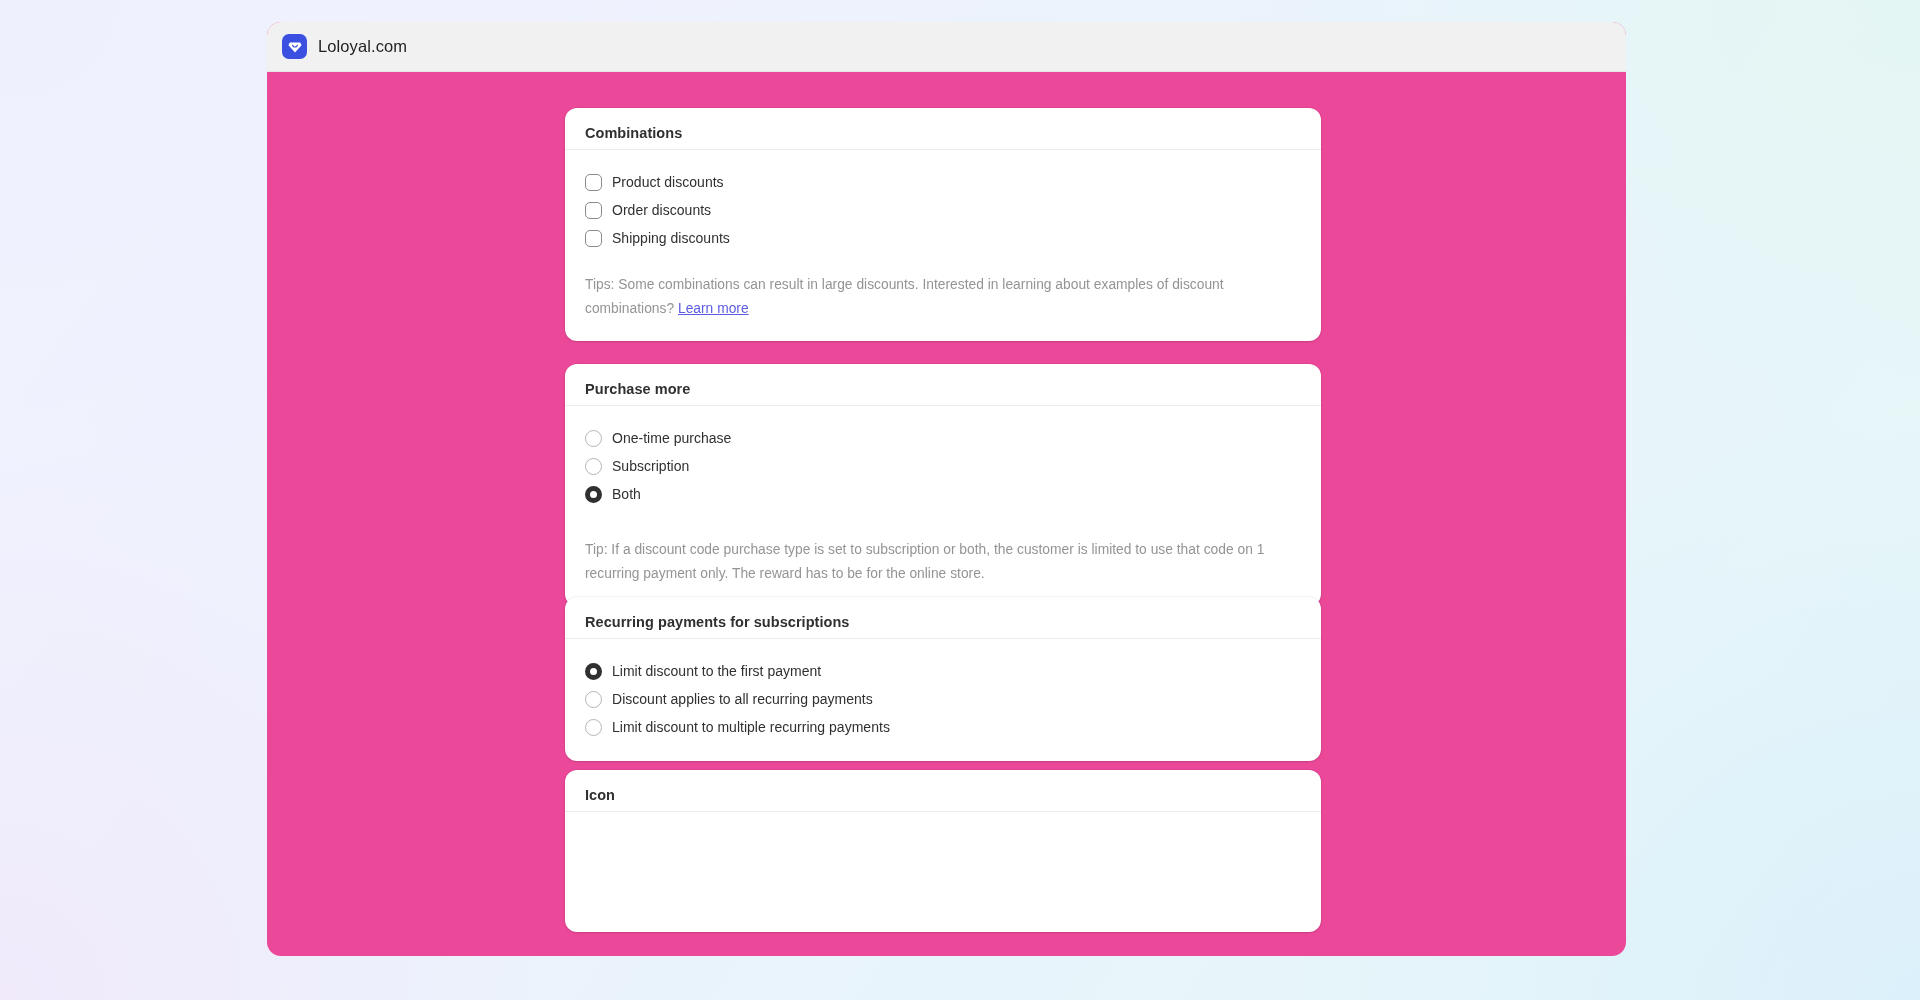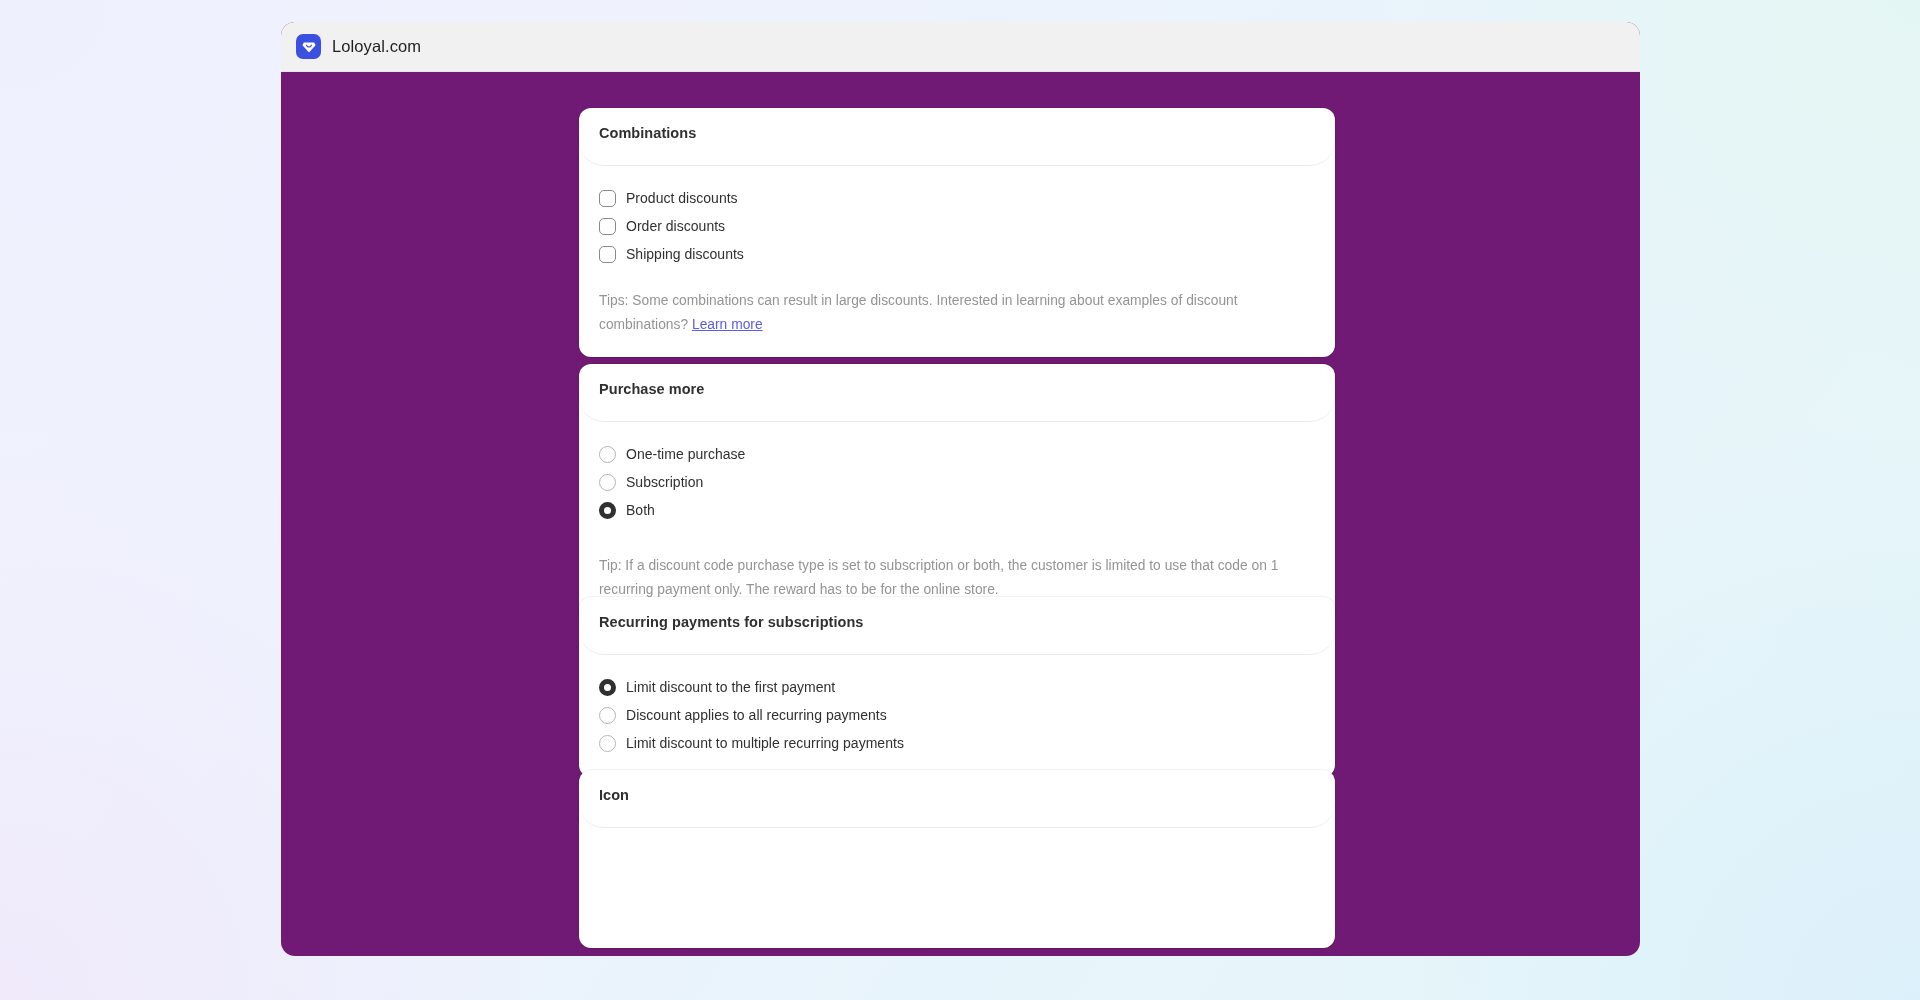--- a/index.html
+++ b/index.html
@@ -16,25 +16,25 @@
       radial-gradient(ellipse 900px 700px at 100% 0%, #e4f6f3 0%, rgba(228,246,243,0) 62%),
       radial-gradient(ellipse 1000px 900px at 100% 100%, #dcf0fb 0%, rgba(220,240,251,0) 65%),
       radial-gradient(ellipse 900px 900px at 0% 100%, #f0eafb 0%, rgba(240,234,251,0) 62%),
       radial-gradient(ellipse 1100px 900px at 0% 0%, #eef0fd 0%, rgba(238,240,253,0) 65%),
       linear-gradient(125deg, #f2f3fe 0%, #eef2fd 30%, #e8f4fb 62%, #e6f7f7 100%);
   }
 
   
   .app-panel {
     position: absolute;
-    left: 281px;
+    left: 267px;
     top: 22px;
     width: 1359px;
     height: 934px;
-    background: #701a75;
+    background: #ec4899;
     border-radius: 14px 14px 14px 14px;
     overflow: hidden;
   }
 
   .app-header {
     height: 50px;
     display: flex;
     align-items: center;
     padding-left: 15px;
     gap: 11px;
@@ -70,23 +70,22 @@
   .card {
     position: absolute;
     left: 298px;
     width: 756px;
     background: #ffffff;
     border-radius: 12px;
     box-shadow: 0 0 0 1px rgba(0,0,0,0.035), 0 1px 3px rgba(26,26,26,0.10), 0 1px 1px rgba(26,26,26,0.04);
   }
 
   .card-header {
-    padding: 17px 20px 24px 20px;
+    padding: 17px 20px 8px 20px;
     border-bottom: 1px solid #ebebeb;
-    border-radius: 25px;
   }
 
   .card-title {
     font-size: 14.5px;
     font-weight: 700;
     color: #303030;
     letter-spacing: 0.05px;
   }
 
   .card-body { padding: 18px 20px 20px 20px; }

